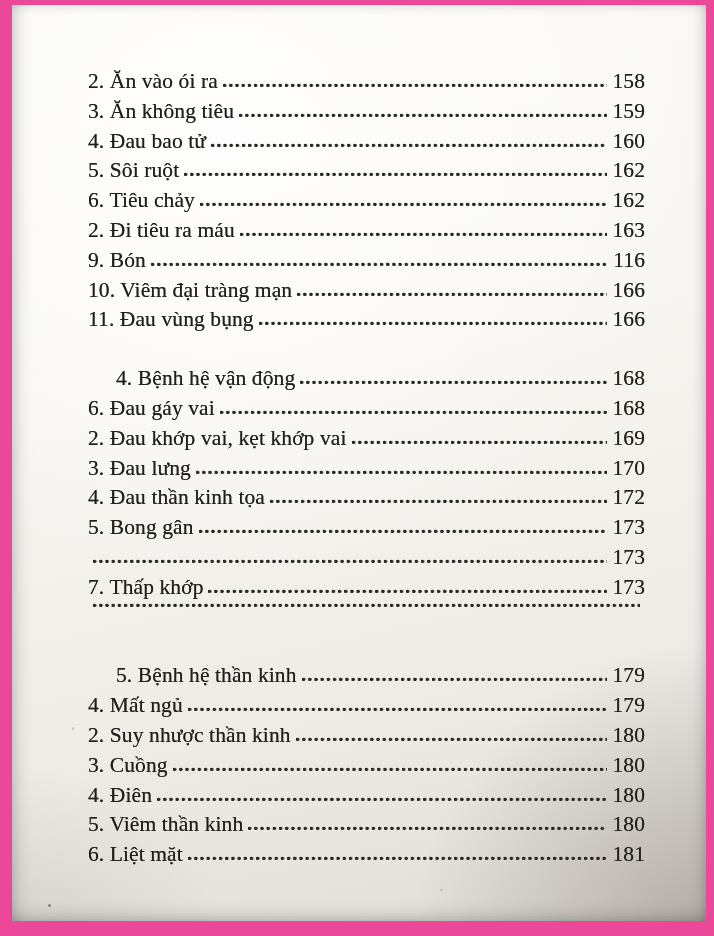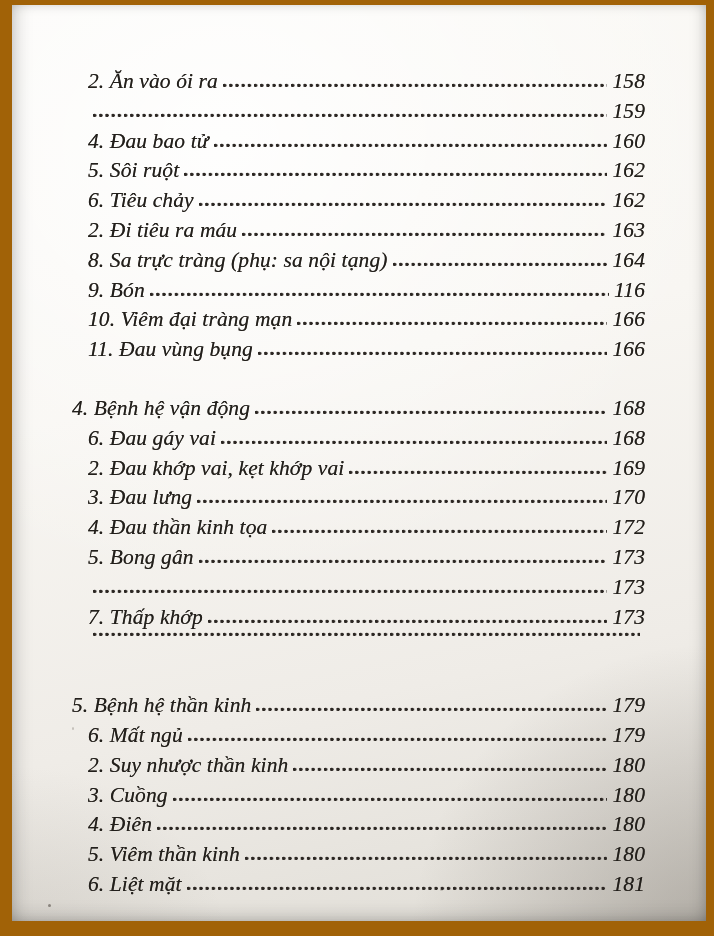--- a/index.html
+++ b/index.html
@@ -5,22 +5,21 @@
   html, body { margin: 0; padding: 0; }
   body {
     width: 714px; height: 936px;
     background: #050505;
     overflow: hidden;
     position: relative;
     font-family: "Liberation Serif", "DejaVu Serif", serif;
   }
   .scan-frame {
     position: absolute; inset: 0;
-    background: #a16207;
-    font-style: italic;
+    background: #ec4899;
   }
   .paper {
     position: absolute;
     left: 12px; top: 5px;
     width: 694px; height: 916px;
     background:
       radial-gradient(120% 80% at 30% 15%, rgba(255,255,255,0.85), rgba(255,255,255,0) 60%),
       radial-gradient(70% 52% at 101% 102%, rgba(108,101,93,0.42), rgba(108,101,93,0) 62%),
       radial-gradient(45% 30% at 0% 104%, rgba(120,113,105,0.18), rgba(120,113,105,0) 70%),
       linear-gradient(168deg, #fbfaf7 0%, #f8f6f2 40%, #efece7 72%, #e0ddd6 100%);
@@ -40,21 +39,21 @@
     text-shadow: 0 0 0.6px rgba(38,32,26,0.75);
   }
   .toc-section.gap { margin-top: 29px; }
   .toc-row {
     display: flex;
     align-items: baseline;
     height: 29.8px;
     padding-left: 16px;
     white-space: nowrap;
   }
-  .toc-row.heading { padding-left: 0; }
+  .toc-row.heading { padding-left: 0; margin-left: 44px; }
   .entry-label { flex: 0 0 auto; }
   .dot-leader {
     flex: 1 1 auto;
     min-width: 6px;
     height: 5px;
     margin: 0 5px -1px 5px;
     background-image: radial-gradient(circle at 1.6px 2.4px, #2b2622 1.45px, rgba(0,0,0,0) 2.05px);
     background-size: 6.2px 5px;
     background-repeat: repeat-x;
     background-position: left bottom;
@@ -75,20 +74,21 @@
 <div class="scan-frame">
   <div class="paper">
     <div class="toc" id="toc" style="color: rgb(34, 31, 27);">
         <div class="toc-section">
           <div class="toc-row">
             <span class="entry-label">2. Ăn vào ói ra</span>
             <span class="dot-leader"></span>
             <span class="entry-page">158</span>
           </div>
           <div class="toc-row">
+            <span class="entry-label">3. Ăn không tiêu</span>
             <span class="dot-leader"></span>
             <span class="entry-page">159</span>
           </div>
           <div class="toc-row">
             <span class="entry-label">4. Đau bao tử</span>
             <span class="dot-leader"></span>
             <span class="entry-page">160</span>
           </div>
           <div class="toc-row">
             <span class="entry-label">5. Sôi ruột</span>
@@ -97,25 +97,20 @@
           </div>
           <div class="toc-row">
             <span class="entry-label">6. Tiêu chảy</span>
             <span class="dot-leader"></span>
             <span class="entry-page">162</span>
           </div>
           <div class="toc-row">
             <span class="entry-label">2. Đi tiêu ra máu</span>
             <span class="dot-leader"></span>
             <span class="entry-page">163</span>
-          </div>
-          <div class="toc-row">
-            <span class="entry-label">8. Sa trực tràng (phụ: sa nội tạng)</span>
-            <span class="dot-leader"></span>
-            <span class="entry-page">164</span>
           </div>
           <div class="toc-row">
             <span class="entry-label">9. Bón</span>
             <span class="dot-leader"></span>
             <span class="entry-page">116</span>
           </div>
           <div class="toc-row">
             <span class="entry-label">10. Viêm đại tràng mạn</span>
             <span class="dot-leader"></span>
             <span class="entry-page">166</span>
@@ -171,21 +166,21 @@
             <span class="entry-page"></span>
           </div>
         </div>
         <div class="toc-section gap">
           <div class="toc-row heading">
             <span class="entry-label">5. Bệnh hệ thần kinh</span>
             <span class="dot-leader"></span>
             <span class="entry-page">179</span>
           </div>
           <div class="toc-row">
-            <span class="entry-label">6. Mất ngủ</span>
+            <span class="entry-label">4. Mất ngủ</span>
             <span class="dot-leader"></span>
             <span class="entry-page">179</span>
           </div>
           <div class="toc-row">
             <span class="entry-label">2. Suy nhược thần kinh</span>
             <span class="dot-leader"></span>
             <span class="entry-page">180</span>
           </div>
           <div class="toc-row">
             <span class="entry-label">3. Cuồng</span>

